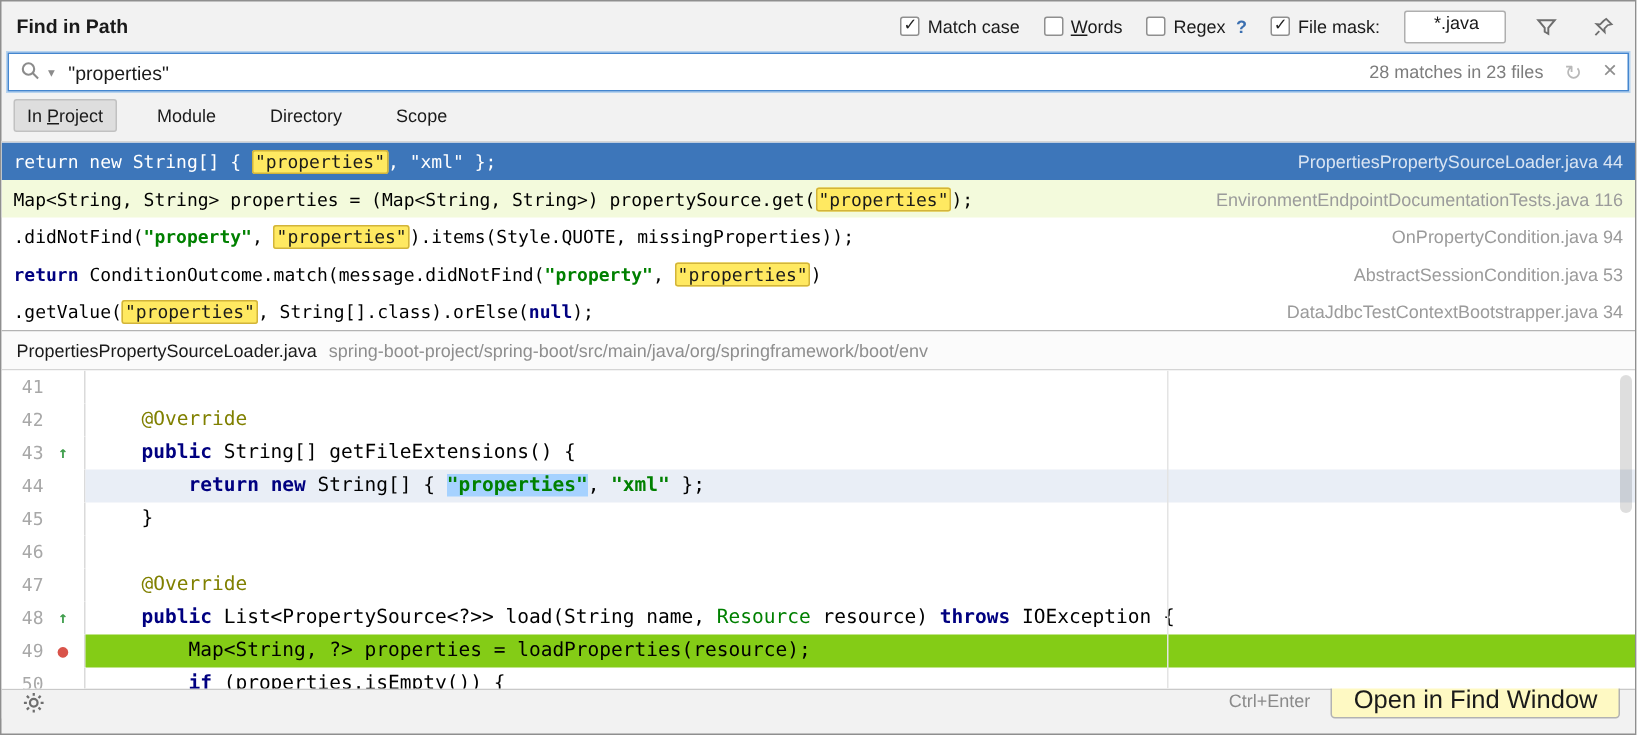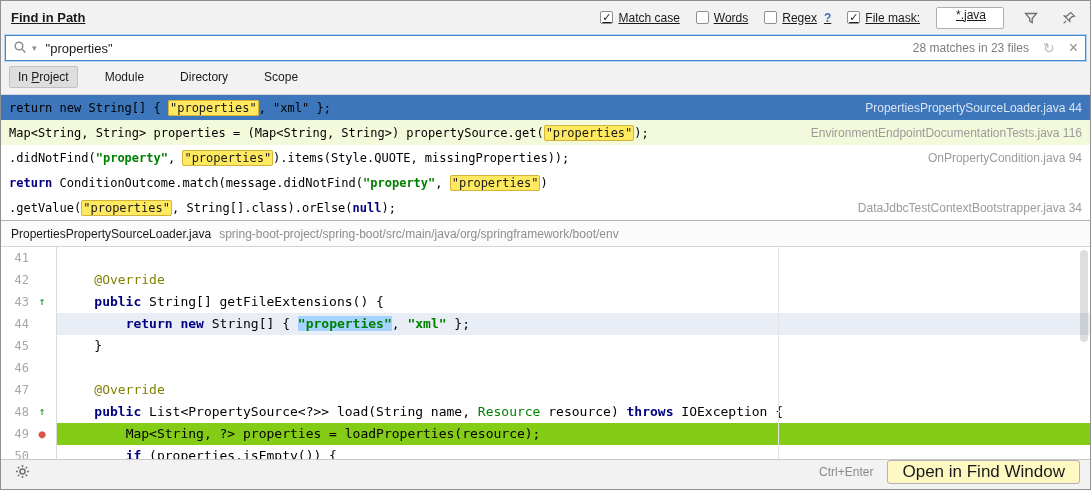--- a/index.html
+++ b/index.html
@@ -2,21 +2,21 @@
 <html><head>
 <meta charset="utf-8">
 <style>
   *{margin:0;padding:0;box-sizing:border-box;}
   html,body{background:#e8e8e8;}
   .window{width:1091px;height:490px;background:#f2f2f2;border:1px solid #8f8f8f;
     font-family:"Liberation Sans",sans-serif;font-size:12px;color:#1a1a1a;
     display:flex;flex-direction:column;overflow:hidden;}
 
   
-  .titlebar{height:33px;flex:none;display:flex;align-items:center;padding:0 10px;gap:10px;text-decoration:underline;}
+  .titlebar{height:33px;flex:none;display:flex;align-items:center;padding:0 10px;gap:10px;}
   .title{font-weight:bold;font-size:13px;}
   .opts{margin-left:auto;display:flex;align-items:center;gap:16px;}
   .opt{display:flex;align-items:center;gap:5px;cursor:default;}
   .cb{width:13px;height:13px;border:1px solid #8f8f8f;border-radius:2px;background:#fff;
       display:inline-flex;align-items:center;justify-content:center;font-size:11px;line-height:1;color:#222;}
   .mnemo{text-decoration:underline;}
   .help{color:#3b6fb0;font-weight:bold;margin-left:2px;}
   .combo{display:flex;align-items:center;height:22px;border:1px solid #afafaf;background:#fff;
       border-radius:2px;padding:0 5px 0 7px;gap:10px;min-width:68px;flex-direction:column;}
   .combo .arrow{color:#666;font-size:10px;}
@@ -37,21 +37,21 @@
   .tabs{flex:none;display:flex;align-items:center;gap:18px;padding:2px 8px 6px;}
   .tab{padding:3px 8px;border:1px solid transparent;border-radius:2px;white-space:pre;}
   .tab.sel{background:#dedede;border-color:#c1c1c1;}
 
   
   .results{flex:none;height:127px;background:#fff;border-top:1px solid #d6d6d6;border-bottom:1px solid #b3b3b3;overflow:hidden;}
   .rrow{height:25px;display:flex;align-items:center;padding:0 8px;white-space:pre;
       font-family:"DejaVu Sans Mono",monospace;font-size:12px;}
   .rrow.tint-green{background:#f3fadc;}
   .rrow.sel{background:#3d76ba;}
-  .rrow.sel .seg-p,.rrow.sel .seg-k,.rrow.sel .seg-s{color:#000000;font-weight:normal;}
+  .rrow.sel .seg-p,.rrow.sel .seg-k,.rrow.sel .seg-s{color:#ffffff;font-weight:normal;}
   .rfile{margin-left:auto;padding-left:20px;font-family:"Liberation Sans",sans-serif;font-size:12px;color:#9b9b9b;white-space:nowrap;}
   .rrow.sel .rfile{color:#d9e4f2;}
 
   
   .seg-p{color:#000;}
   .seg-k{color:#000080;font-weight:bold;}
   .seg-s{color:#008000;font-weight:bold;}
   .seg-a{color:#808000;}
   .seg-g{color:#008000;}
   .seg-m{background:#ffe961;border:1px solid #d2b43b;border-radius:2px;padding:0 1px;color:#1a1a1a;}
@@ -71,21 +71,21 @@
   .gicon{width:26px;text-align:center;font-size:11px;line-height:22px;}
   .gicon.override{color:#3f9e4c;font-weight:bold;}
   .gicon.breakpoint{color:#d9534a;font-size:12px;}
   .ecode{flex:1;padding-left:6px;tab-size:4;}
   .eline.cur .ecode{background:#e9eef6;}
   .eline.brk .ecode{background:#84cc16;}
   .guide{position:absolute;left:777px;top:0;bottom:0;width:1px;background:#e4e4e4;}
   .escroll{position:absolute;right:2px;top:3px;width:8px;height:92px;background:rgba(0,0,0,.13);border-radius:4px;}
 
   
-  .footer{flex:none;height:20px;display:flex;align-items:flex-start;padding:0 10px;
+  .footer{flex:none;height:20px;display:flex;align-items:flex-end;padding:0 10px;
       border-top:1px solid #c9c9c9;background:#f2f2f2;}
   .fright{margin-left:auto;display:flex;align-items:center;gap:14px;}
   .shortcut{color:#8a8a8a;}
   .btn{height:24px;padding:0 14px;background:#fef9c3;border:1px solid #b2b2b2;border-radius:3px;
       display:flex;align-items:center;font-size:17px;color:#1a1a1a;cursor:default;}
 </style>
 </head>
 <body>
 
 <div class="window">
@@ -154,21 +154,21 @@
     <span class="tab sel"><span>In </span><span class="mnemo">P</span><span>roject</span></span>
     <span class="tab"><span>Module</span><span class="mnemo"></span><span></span></span>
     <span class="tab"><span>Directory</span><span class="mnemo"></span><span></span></span>
     <span class="tab"><span>Scope</span><span class="mnemo"></span><span></span></span>
   </div>
 
   <div class="results">
       <div class="rrow sel"><span class="rcode"><span class="seg-p">return new String[] { </span><span class="seg-m">"properties"</span><span class="seg-p">, "xml" };</span></span><span class="rfile">PropertiesPropertySourceLoader.java 44</span></div>
       <div class="rrow tint-green"><span class="rcode"><span class="seg-p">Map&lt;String, String&gt; properties = (Map&lt;String, String&gt;) propertySource.get(</span><span class="seg-m">"properties"</span><span class="seg-p">);</span></span><span class="rfile">EnvironmentEndpointDocumentationTests.java 116</span></div>
       <div class="rrow"><span class="rcode"><span class="seg-p">.didNotFind(</span><span class="seg-s">"property"</span><span class="seg-p">, </span><span class="seg-m">"properties"</span><span class="seg-p">).items(Style.QUOTE, missingProperties));</span></span><span class="rfile">OnPropertyCondition.java 94</span></div>
-      <div class="rrow"><span class="rcode"><span class="seg-k">return</span><span class="seg-p"> ConditionOutcome.match(message.didNotFind(</span><span class="seg-s">"property"</span><span class="seg-p">, </span><span class="seg-m">"properties"</span><span class="seg-p">)</span></span></div>
+      <div class="rrow"><span class="rcode"><span class="seg-k">return</span><span class="seg-p"> ConditionOutcome.match(message.didNotFind(</span><span class="seg-s">"property"</span><span class="seg-p">, </span><span class="seg-m">"properties"</span><span class="seg-p">)</span></span><span class="rfile">AbstractSessionCondition.java 53</span></div>
       <div class="rrow"><span class="rcode"><span class="seg-p">.getValue(</span><span class="seg-m">"properties"</span><span class="seg-p">, String[].class).orElse(</span><span class="seg-k">null</span><span class="seg-p">);</span></span><span class="rfile">DataJdbcTestContextBootstrapper.java 34</span></div>
     </div>
 
   <div class="pheader">
     <span>PropertiesPropertySourceLoader.java</span>
     <span class="ppath">spring-boot-project/spring-boot/src/main/java/org/springframework/boot/env</span>
   </div>
 
   <div class="editor">
     <div>

